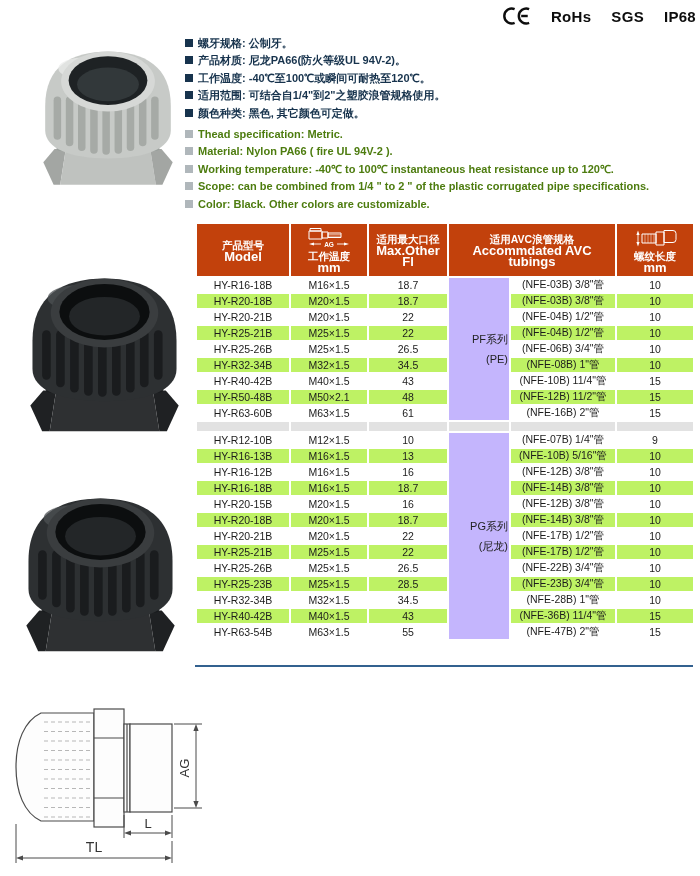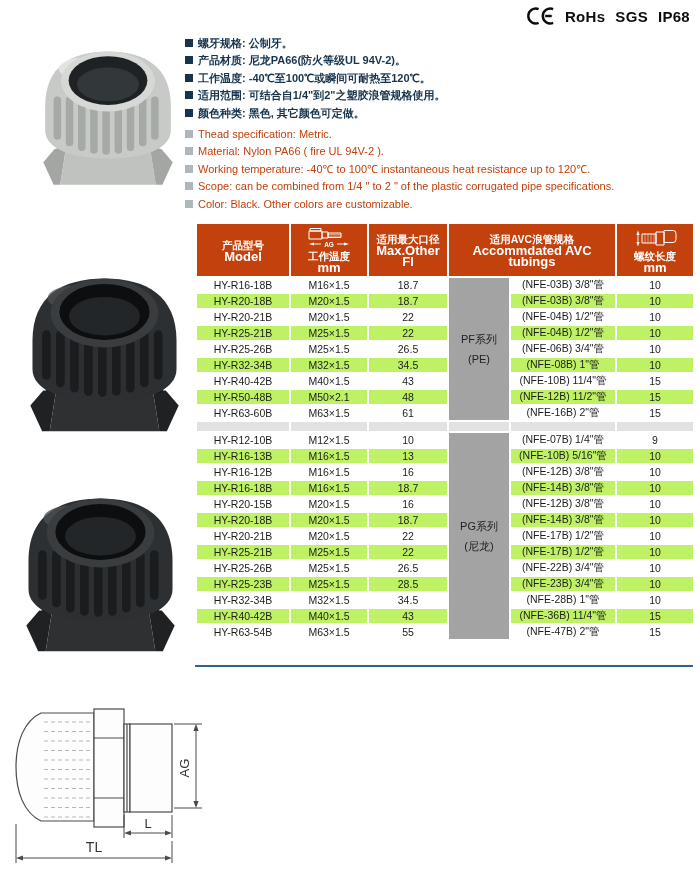--- a/index.html
+++ b/index.html
@@ -4,31 +4,31 @@
 <style>
   * { margin:0; padding:0; box-sizing:border-box; }
   html,body { background:#fff; }
   body {
     position:relative; width:700px; height:876px; overflow:hidden;
     font-family:"Liberation Sans", sans-serif; color:#222;
   }
   .abs { position:absolute; }
 
   
-  .cert-bar { top:6px; right:10px; display:flex; align-items:center; gap:10px;
+  .cert-bar { top:6px; right:4px; display:flex; align-items:center; gap:20px;
               font-weight:bold; font-size:15px; color:#0d0d0d; letter-spacing:.3px; }
   .cert-bar svg { display:block; }
 
   
   .bullets { left:185px; width:498px; list-style:none; }
   .bullets li { display:flex; align-items:flex-start; height:17.4px; font-size:11px; line-height:13px; }
   .bullets .sq { width:8px; height:8px; margin:2px 5px 0 0; flex:none; }
   .bullets-zh { top:37px; color:#17334d; font-weight:bold; }
   .bullets-zh .sq { background:#17334d; }
-  .bullets-en { top:128px; color:#c2410c; font-weight:normal; }
+  .bullets-en { top:128px; color:#4d7c0f; font-weight:bold; }
   .bullets-en .sq { background:#b0b7bb; }
 
   
   .photo { display:block; }
   .photo-gray  { left:28px;  top:44px;  }
   .photo-b1    { left:12px;  top:270px; }
   .photo-b2    { left:8px;   top:490px; }
   .gland { --hexside:#a3a6a3; --hexmid:#bfc2bf; --collar:#9aa09c; --dome:#c7cac7;
            --domehi:#e9ebe9; --rib:#a6aaa6; --rim:#d6d8d6; --opening:#1e2224; --inner:#32383a; }
   .gland-black { --hexside:#1f2123; --hexmid:#2e3032; --collar:#191b1d; --dome:#2d3032;
@@ -46,21 +46,21 @@
   
   table.spec { position:absolute; left:195px; top:222px; width:498px;
                border-collapse:collapse; table-layout:fixed; }
   table.spec th, table.spec td { border:2px solid #fff; text-align:center; vertical-align:middle; }
   table.spec thead th { background:#c2410c; color:#fff; height:54px; padding:1px 0; }
   .h-zh { font-size:10.5px; font-weight:bold; line-height:12px; }
   .h-en { font-size:13px;  font-weight:bold; line-height:11px; }
   .h-icon { display:block; margin:0 auto 1px auto; }
   table.spec tbody td { background:#fff; font-size:10.5px; height:15px; color:#1c1c1c; padding:0 1px; }
   table.spec tbody tr.alt td { background:#bef264; }
-  table.spec tbody td.group-cell { background:#a3a3a3; font-size:11px; color:#222; }
+  table.spec tbody td.group-cell { background:#c4b5fd; font-size:11px; color:#222;text-align:right; }
   table.spec tbody td.group-cell div { line-height:20px; }
   table.spec tbody tr.sep-row td { background:#e2e2e2; height:11px; }
   .table-accent { left:195px; top:665px; width:498px; height:2px; background:#33618f; }
 
   
   .tech-drawing { left:8px; top:688px; }
   .tech-drawing .ln { stroke:#4b4b4b; stroke-width:1.2; fill:none; }
   .tech-drawing .fill { fill:#fdfdfd; }
   .tech-drawing .dash { stroke:#a5a5a5; stroke-width:.8; stroke-dasharray:4,3; }
   .tech-drawing .dim { stroke:#4b4b4b; stroke-width:1; fill:none; }

